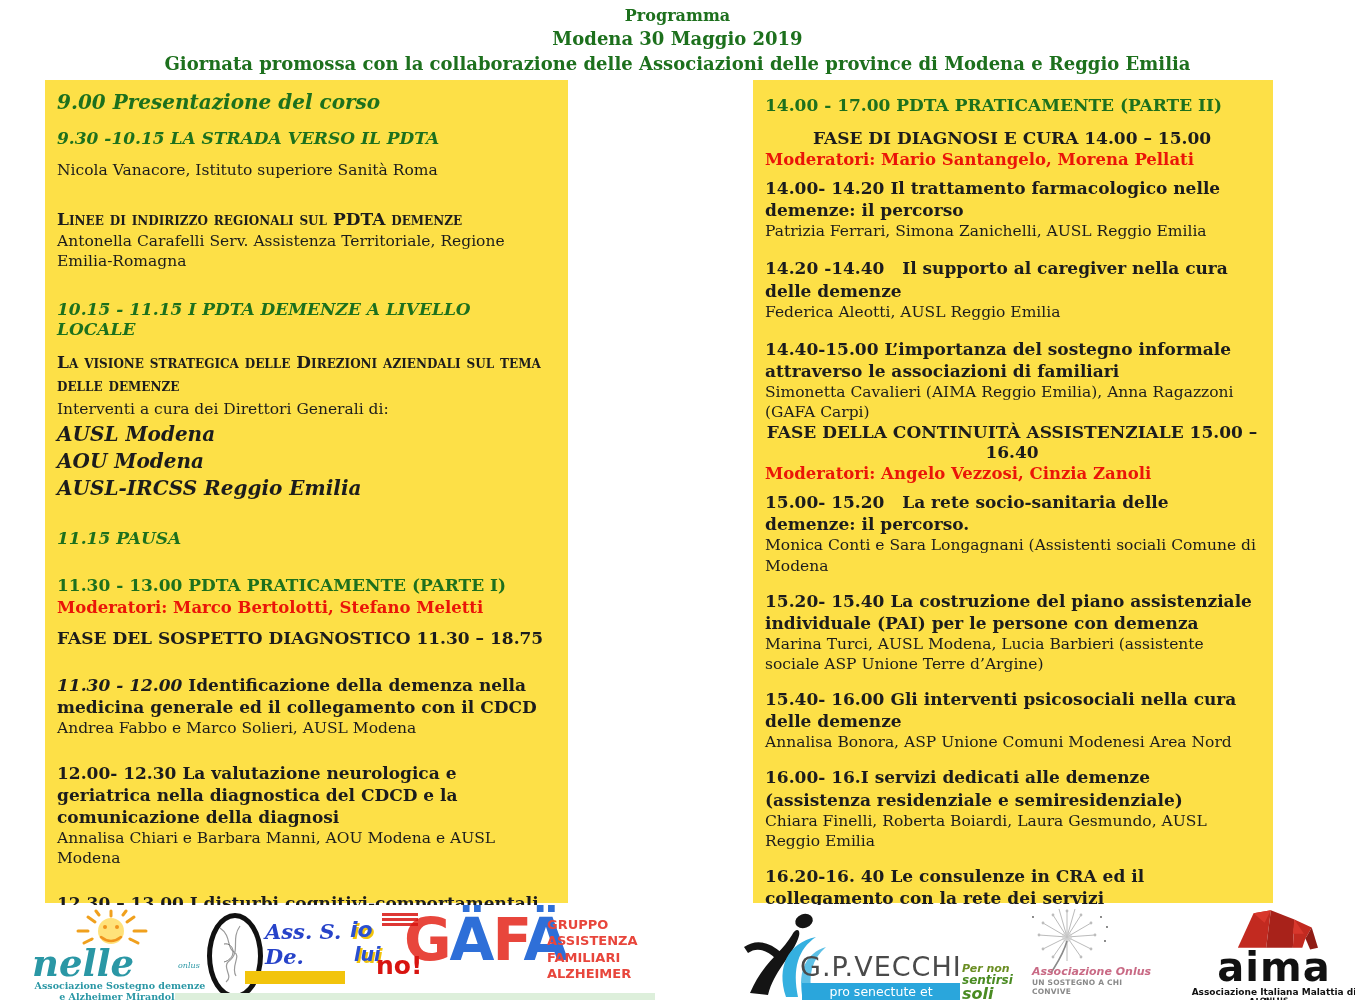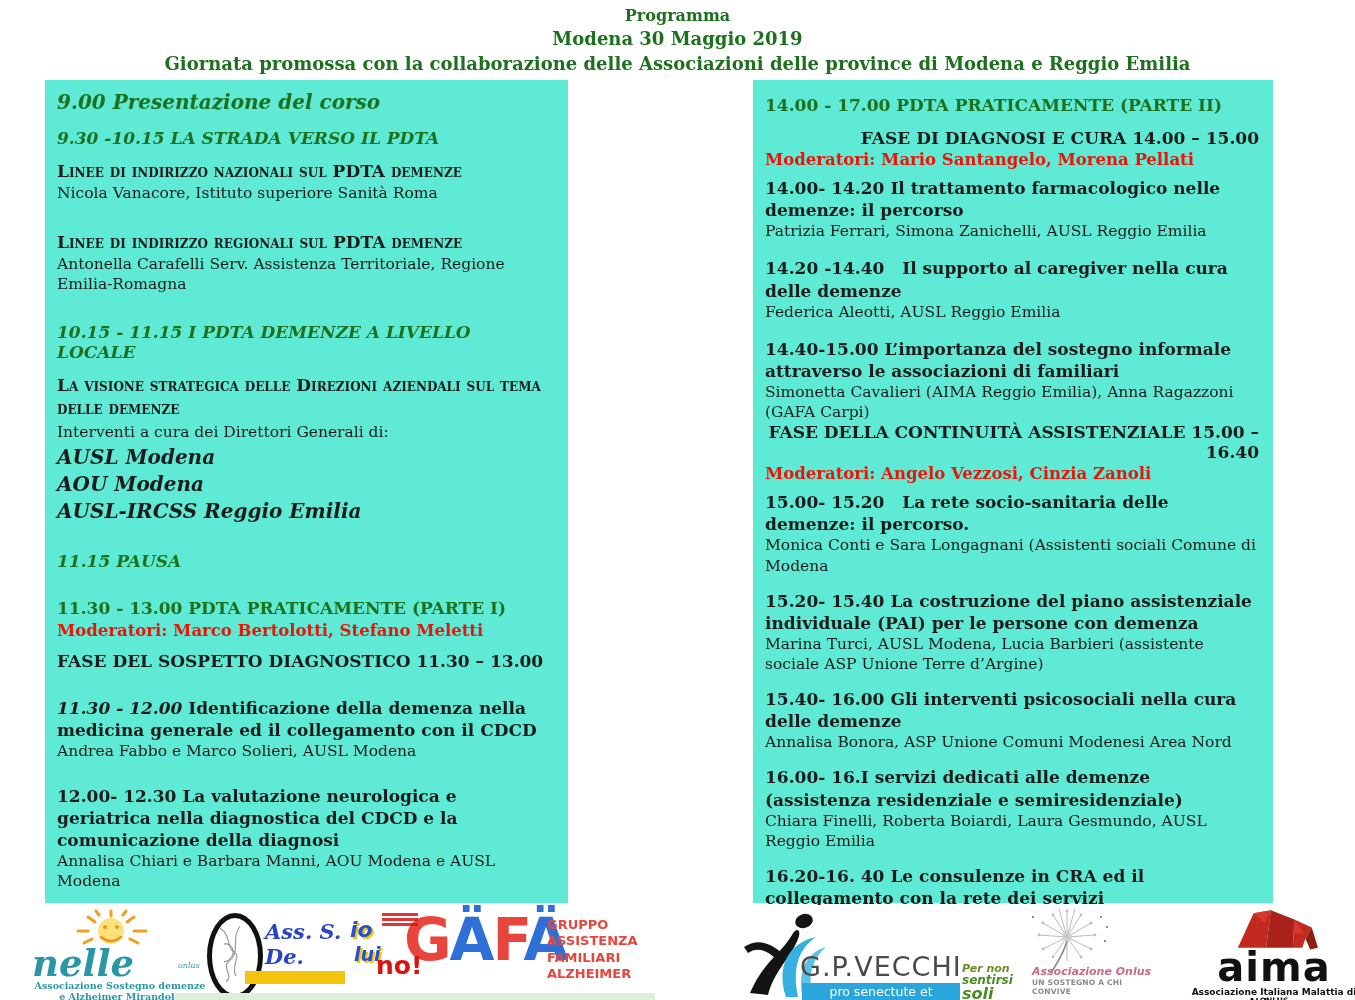--- a/index.html
+++ b/index.html
@@ -7,32 +7,32 @@
     width:1355px;height:1000px;position:relative;background:#ffffff;
     font-family:"DejaVu Serif","Liberation Serif",serif;color:#1c1c1c;
     overflow:hidden;
   }
   
   .header{position:absolute;top:6px;left:0;width:1355px;text-align:center;color:#1d701d;font-weight:bold;}
   .header .h1{font-size:16px;line-height:1.25;}
   .header .h2{font-size:18px;line-height:1.45;}
   .header .h3{font-size:18px;line-height:1.35;}
   
-  .col{position:absolute;top:80px;background:#5eead4;box-sizing:border-box;padding:10px 14px 10px 12px;}
+  .col{position:absolute;top:80px;background:#fde047;box-sizing:border-box;padding:10px 14px 10px 12px;}
   .col-left{left:45px;width:523px;height:823px;}
   .col-right{left:753px;width:520px;height:823px;padding-top:14px;}
   .gi{color:#1d701d;font-style:italic;font-weight:bold;}
   .gb{color:#1d701d;font-weight:bold;}
   .rb{color:#ea1508;font-weight:bold;font-size:16.5px;}
   .sc{font-variant:small-caps;font-weight:bold;font-size:17px;line-height:1.35;}
   .sess{font-weight:bold;font-size:17px;line-height:1.3;}
   .sess .t-it{font-style:italic;text-align:right;}
   .spk{font-size:15.5px;line-height:1.3;font-weight:normal;}
   .bi{font-weight:bold;font-style:italic;font-size:20px;line-height:1.35;}
-  .phase{font-weight:bold;font-size:17px;text-align:right;}
+  .phase{font-weight:bold;font-size:17px;text-align:center;}
   .intro{font-size:20px;}
   .strada{font-size:17px;}
   .mb2{margin-bottom:2px;}.mb6{margin-bottom:6px;}.mb8{margin-bottom:8px;}
   .mb10{margin-bottom:10px;}.mb12{margin-bottom:12px;}.mb14{margin-bottom:14px;}
   .mb16{margin-bottom:16px;}
   .mb24{margin-bottom:24px;}.mb26{margin-bottom:26px;}.mb28{margin-bottom:28px;}
   .mt24{margin-top:24px;}
   
   .footer{position:absolute;top:905px;left:0;width:1355px;height:95px;background:#fff;}
   .logo{position:absolute;}
@@ -89,40 +89,39 @@
 <div class="header">
   <div class="h1">Programma</div>
   <div class="h2">Modena 30 Maggio 2019</div>
   <div class="h3">Giornata promossa con la collaborazione delle Associazioni delle province di Modena e Reggio Emilia</div>
 </div>
 
 <div class="col col-left">
   <div class="gi intro mb14">9.00 Presentazione del corso</div>
   <div class="gi strada mb12">9.30 -10.15 LA STRADA VERSO IL  PDTA</div>
 
-  <div class="sc">Linee di indirizzo nazionali sul PDTA demenze</div>
   <div class="spk mb28">Nicola Vanacore, Istituto superiore Sanità Roma</div>
 
   <div class="sc">Linee di indirizzo regionali sul PDTA demenze</div>
   <div class="spk mb28">Antonella Carafelli Serv. Assistenza Territoriale, Regione Emilia-Romagna</div>
 
   <div class="gi strada mb12 mt24">10.15 - 11.15   I PDTA DEMENZE A LIVELLO LOCALE</div>
 
   <div class="sc mb2">La visione strategica delle Direzioni aziendali sul tema delle demenze</div>
   <div class="spk mb2">Interventi a cura dei Direttori Generali di:</div>
   <div class="bi">AUSL Modena</div>
   <div class="bi">AOU Modena</div>
   <div class="bi mb26">AUSL-IRCSS Reggio Emilia</div>
 
   <div class="gi strada mb26">11.15 PAUSA</div>
 
   <div class="gb sess mb2">11.30 - 13.00   PDTA PRATICAMENTE (PARTE I)</div>
   <div class="rb mb10">Moderatori: Marco Bertolotti, Stefano Meletti</div>
 
-  <div class="sess mb24">FASE DEL SOSPETTO DIAGNOSTICO 11.30 – 13.00</div>
+  <div class="sess mb24">FASE DEL SOSPETTO DIAGNOSTICO 11.30 – 18.75</div>
 
   <div class="sess"><span class="t-it">11.30 - 12.00</span> <span>Identificazione della demenza nella medicina generale ed il collegamento con il CDCD</span></div>
   <div class="spk mb24">Andrea Fabbo e Marco Solieri, AUSL Modena</div>
 
   <div class="sess"><span>12.00- 12.30</span> <span>La valutazione neurologica e geriatrica nella diagnostica del CDCD e la comunicazione della diagnosi</span></div>
   <div class="spk mb24">Annalisa Chiari e Barbara Manni, AOU Modena e AUSL Modena</div>
 
   <div class="sess"><span>12.30 – 13.00</span> <span>I disturbi cognitivi-comportamentali in urgenza: demenza o delirium?</span></div>
   <div class="spk mb26">Francesca Neviani, Manuela Costa, AOU e AUSL Modena</div>
 

